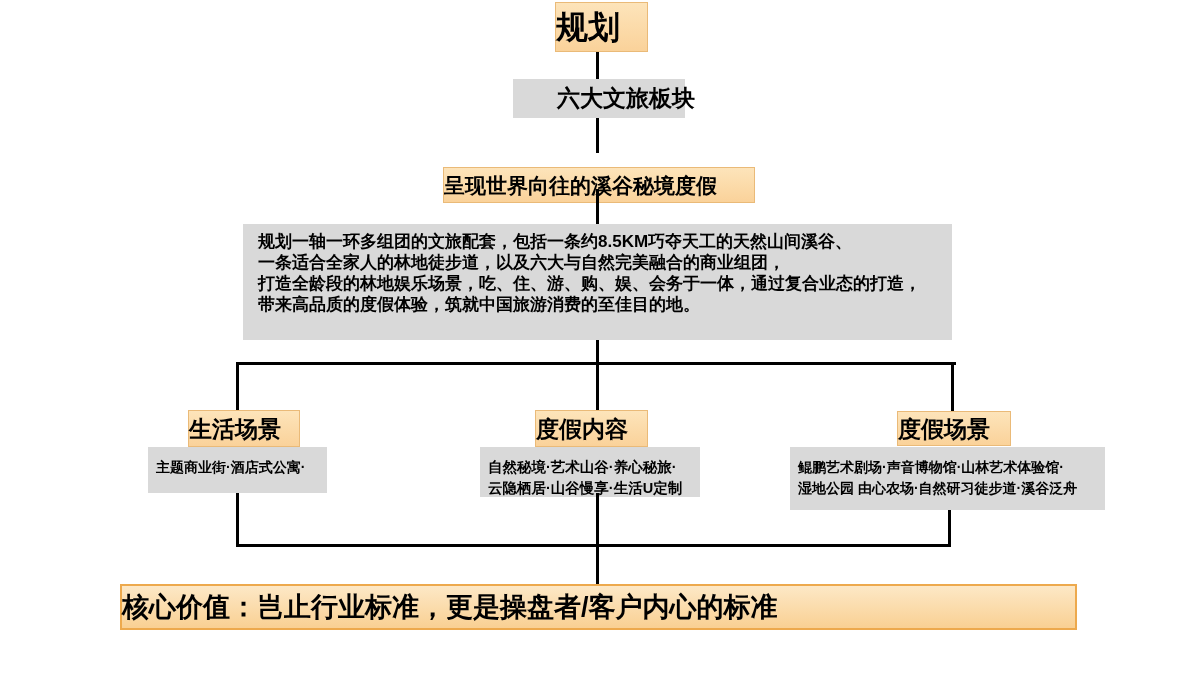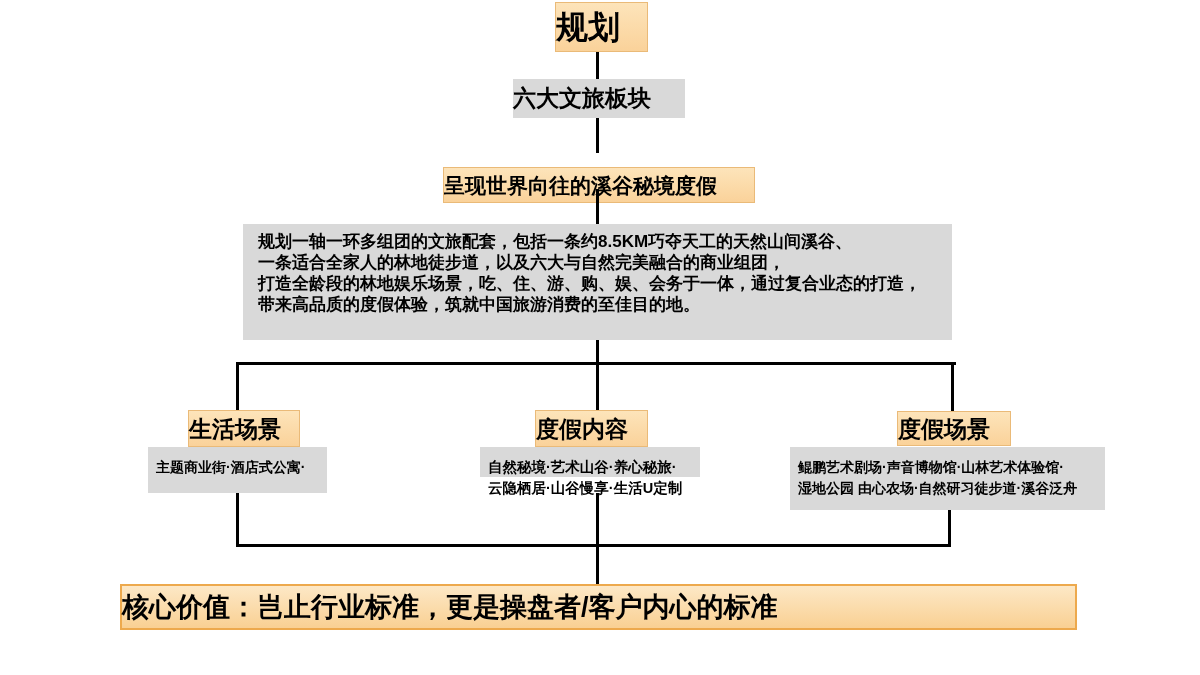--- a/index.html
+++ b/index.html
@@ -22,20 +22,21 @@
     color: #000000;
     text-align: left;
     white-space: nowrap;
   }
   .orange {
     background: linear-gradient(180deg, var(--orange-fill-light, #fde4ba) 0%, var(--orange-fill, #fad29a) 100%);
     border: 1px solid var(--orange-border, #eaba78);
   }
   .gray {
     background: var(--gray-fill, #d9d9d9);
+    padding-left: 44px;
   }
   .vline, .hline {
     position: absolute;
     background: var(--line-color, #000000);
   }
   .vline { width: 3px; }
   .hline { height: 3px; }
 
   .node-root   { left: 555px; top: 2px;   width: 93px;  height: 50px; font-size: 32px; line-height: 49px; }
   .node-level2 { left: 513px; top: 79px;  width: 172px; height: 39px; font-size: 23px; line-height: 39px; }
@@ -53,21 +54,21 @@
   .hdr-left  { left: 188px; top: 410px; width: 112px; height: 37px; font-size: 23px; line-height: 37px; }
   .hdr-mid   { left: 535px; top: 410px; width: 113px; height: 37px; font-size: 23px; line-height: 37px; }
   .hdr-right { left: 897px; top: 411px; width: 114px; height: 35px; font-size: 23px; line-height: 35px; }
 
   .detail {
     text-align: left;
     padding: 10px 6px 0 8px;
     line-height: 21px;
   }
   .detail-left  { left: 148px; top: 447px; width: 179px; height: 46px; font-size: 14px; }
-  .detail-mid   { left: 480px; top: 447px; width: 220px; height: 30px; font-size: 14.5px; }
+  .detail-mid   { left: 480px; top: 447px; width: 220px; height: 50px; font-size: 14.5px; }
   .detail-right { left: 790px; top: 447px; width: 315px; height: 63px; font-size: 14px; }
 
   .footer-box {
     left: 120px; top: 584px; width: 957px; height: 46px;
     background: linear-gradient(180deg, var(--footer-fill-light, #fde8c6) 0%, var(--footer-fill, #f9d093) 100%);
     border: 2px solid var(--footer-border, #eda94d);
     font-size: 27px;
     line-height: 42px;
   }
 </style>

